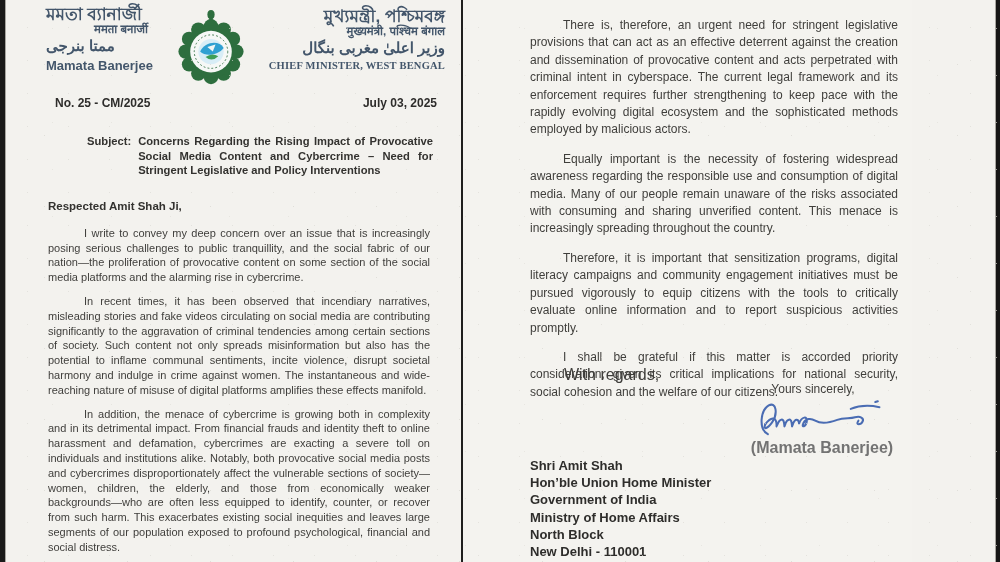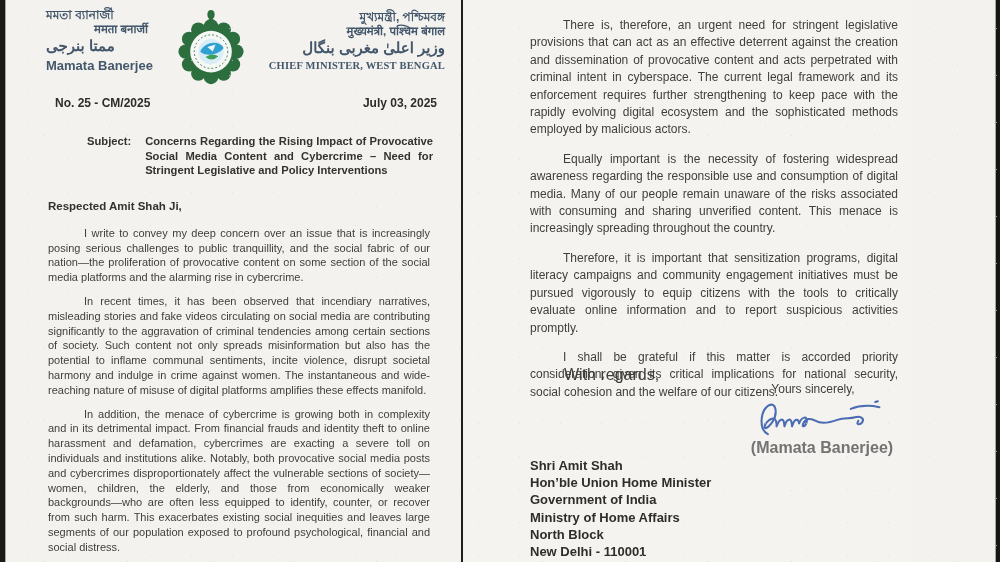--- a/index.html
+++ b/index.html
@@ -35,42 +35,42 @@
   .page-left  { left: 0; width: 461px; background: #f3f2ee; }
   .page-right { left: 463px; width: 449px; background: #f4f3ef; }
 
   
   .letterhead {
     display: flex; justify-content: space-between; align-items: flex-start;
     padding: 8px 16px 0 46px;
   }
   .lh-block { color: #43566b; }
   .lh-right-block { text-align: right; margin-top: 2px; }
-  .lh-bn  { font-size: 12px; font-weight: 700; line-height: 14px; }
+  .lh-bn  { font-size: 17px; font-weight: 700; line-height: 14px; }
   .lh-hi  { font-size: 11.5px; font-weight: 700; line-height: 14px; margin-left: 48px; }
   .lh-ur  { font-size: 15px;  font-weight: 700; line-height: 19px; }
   .lh-en  { font-size: 13px;  font-weight: 700; line-height: 16px; margin-top: 3px; }
   .lh-en-small { font-size: 10.5px; font-weight: 700; letter-spacing: 0.2px; margin-top: 3px; font-family: "Liberation Serif", serif; }
   .emblem { width: 76px; height: 74px; flex: 0 0 auto; margin-top: 0; }
 
   
   .refrow {
     display: flex; justify-content: space-between;
     margin: 14px 24px 0 55px;
     font-size: 12px; font-weight: 700; color: #2e2d2b;
   }
 
   
   .subject {
     display: flex;
     margin: 24px 28px 0 87px;
     font-size: 11.2px; font-weight: 700; color: #33322f;
     line-height: 14.6px;
   }
-  .subj-label { flex: 0 0 auto; margin-right: 14px; }
+  .subj-label { flex: 0 0 auto; margin-right: 7px; }
   .subj-text  { text-align: justify; }
 
   .salutation {
     margin: 22px 0 0 48px;
     font-size: 11.5px; font-weight: 700; color: #33322f;
   }
 
   
   .body1 {
     margin: 9px 31px 0 48px;

